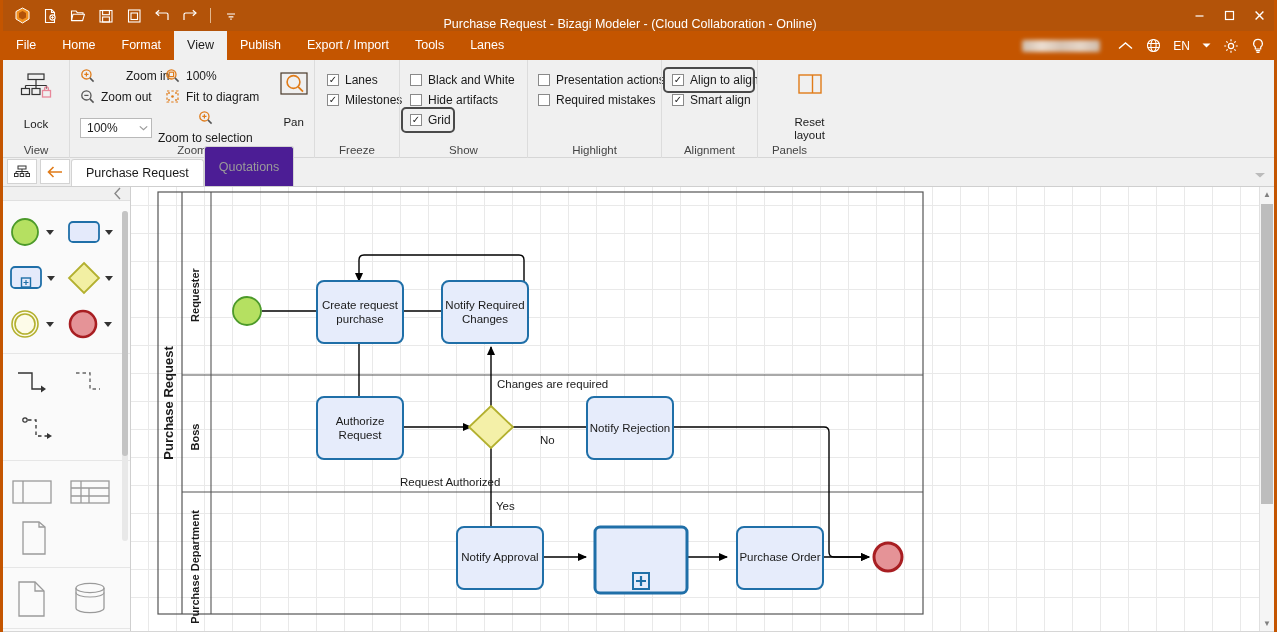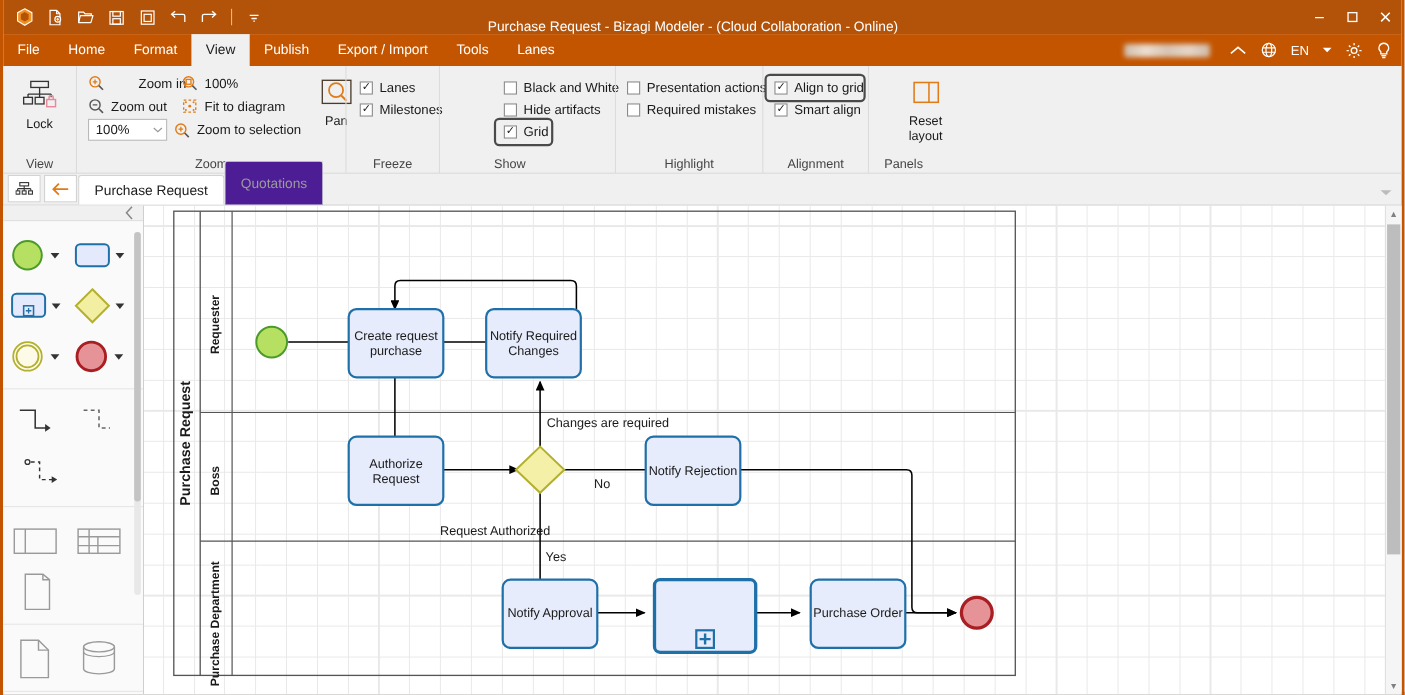--- a/index.html
+++ b/index.html
@@ -59,21 +59,21 @@
   }
   .rgroup { position:relative; height:98px; display:flex; flex-direction:column;
             padding-top:6px; }
   .rgroup + .rgroup { border-left:1px solid #dcdcdc; }
   .rgroup .glabel {
     position:absolute; bottom:2px; left:0; right:0; text-align:center;
     font-size:11.5px; color:#444;
   }
   .big-btn { display:flex; flex-direction:column; align-items:center;
              justify-content:flex-start; width:52px; padding-top:2px; }
-  .big-btn .cap { font-size:11.5px; margin-top:5px; color:#1a1a1a;
+  .big-btn .cap { font-size:11.5px; margin-top:16px; color:#1a1a1a;
                   text-align:center; line-height:13px; }
   .zoom-rows { display:flex; flex-direction:column; gap:2px; padding-left:8px; }
   .zrow { display:flex; align-items:center; }
   .zitem { display:flex; align-items:center; gap:6px; padding:2px 8px 2px 2px;
            font-size:12px; white-space:nowrap; }
   .zcombo {
     width:72px; height:20px; border:1px solid #b9b9b9; background:#fff;
     display:flex; align-items:center; justify-content:space-between;
     padding:0 3px 0 6px; font-size:12px; margin-left:2px;
   }
@@ -345,21 +345,21 @@
           </div>
           <div class="zrow">
             <div class="zcombo">
               <span>100%</span>
               <span class="icon">
                 <svg width="9" height="6" viewBox="0 0 9 6">
                     <path d="M0.8 1.3 4.5 4.7 8.2 1.3" fill="none" stroke="#999" stroke-width="1.1"></path>
                   </svg>
               </span>
             </div>
-            <div class="zitem" style="margin-left:4px;">
+            <div class="zitem" style="margin-left:4px;flex-direction:column;">
               <span class="icon">
                 <svg width="15" height="15" viewBox="0 0 15 15">
                     <circle cx="6.4" cy="6.4" r="4.6" fill="none" stroke="#E07B18" stroke-width="1.3"></circle>
                     <path d="M6.4 4.3v4.2M4.3 6.4h4.2" stroke="#E07B18" stroke-width="1.2"></path>
                     <path d="M9.9 9.9 13.6 13.6" stroke="#555" stroke-width="1.5"></path>
                   </svg>
               </span>
               <span>Zoom to selection</span>
             </div>
           </div>
@@ -385,57 +385,57 @@
           <span>Lanes</span>
         </div>
         <div class="cb-row">
           <span class="cbox">✓</span>
           <span>Milestones</span>
         </div>
       </div>
       <div class="glabel">Freeze</div>
     </div>
 
-    <div class="rgroup" style="width:128px;padding-left:48px;">
+    <div class="rgroup" style="width:128px;">
       <div style="padding-left:4px;padding-top:4px;">
         <div class="cb-row">
           <span class="cbox"></span>
           <span>Black and White</span>
         </div>
         <div class="cb-row">
           <span class="cbox"></span>
           <span>Hide artifacts</span>
         </div>
         <div class="cb-row focus-box" style="width:48px;margin-left:0;">
           <span class="cbox">✓</span>
           <span>Grid</span>
         </div>
       </div>
       <div class="glabel">Show</div>
     </div>
 
-    <div class="rgroup" style="width:134px;margin-left:32px;">
+    <div class="rgroup" style="width:134px;">
       <div style="padding-left:4px;padding-top:4px;">
         <div class="cb-row">
           <span class="cbox"></span>
           <span>Presentation actions</span>
         </div>
         <div class="cb-row">
           <span class="cbox"></span>
           <span>Required mistakes</span>
         </div>
       </div>
       <div class="glabel">Highlight</div>
     </div>
 
     <div class="rgroup" style="width:96px;">
       <div style="padding-left:4px;padding-top:4px;">
         <div class="cb-row focus-box" style="width:86px;">
           <span class="cbox">✓</span>
-          <span>Align to grid</span>
+          <span>Align to align</span>
         </div>
         <div class="cb-row">
           <span class="cbox">✓</span>
           <span>Smart align</span>
         </div>
       </div>
       <div class="glabel">Alignment</div>
     </div>
 
     <div class="rgroup" style="width:64px;padding-left:40px;">

